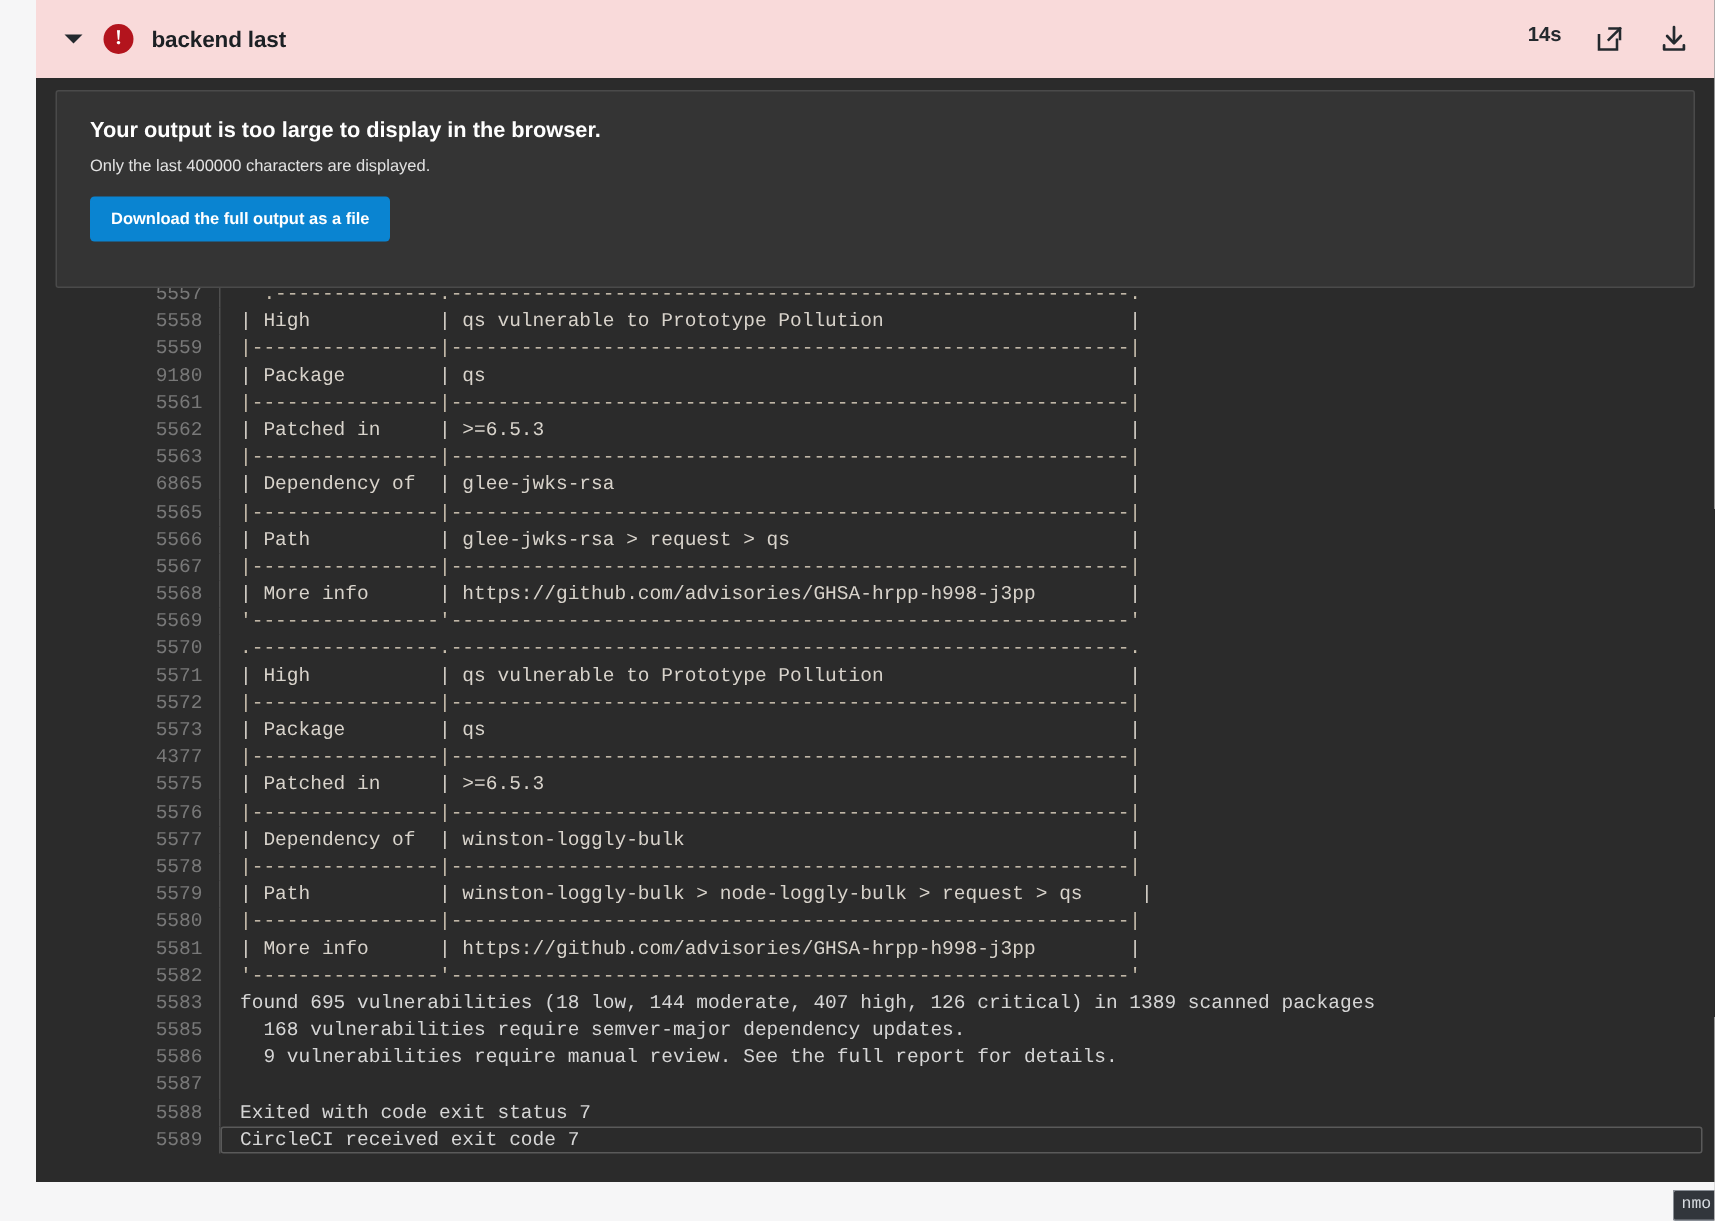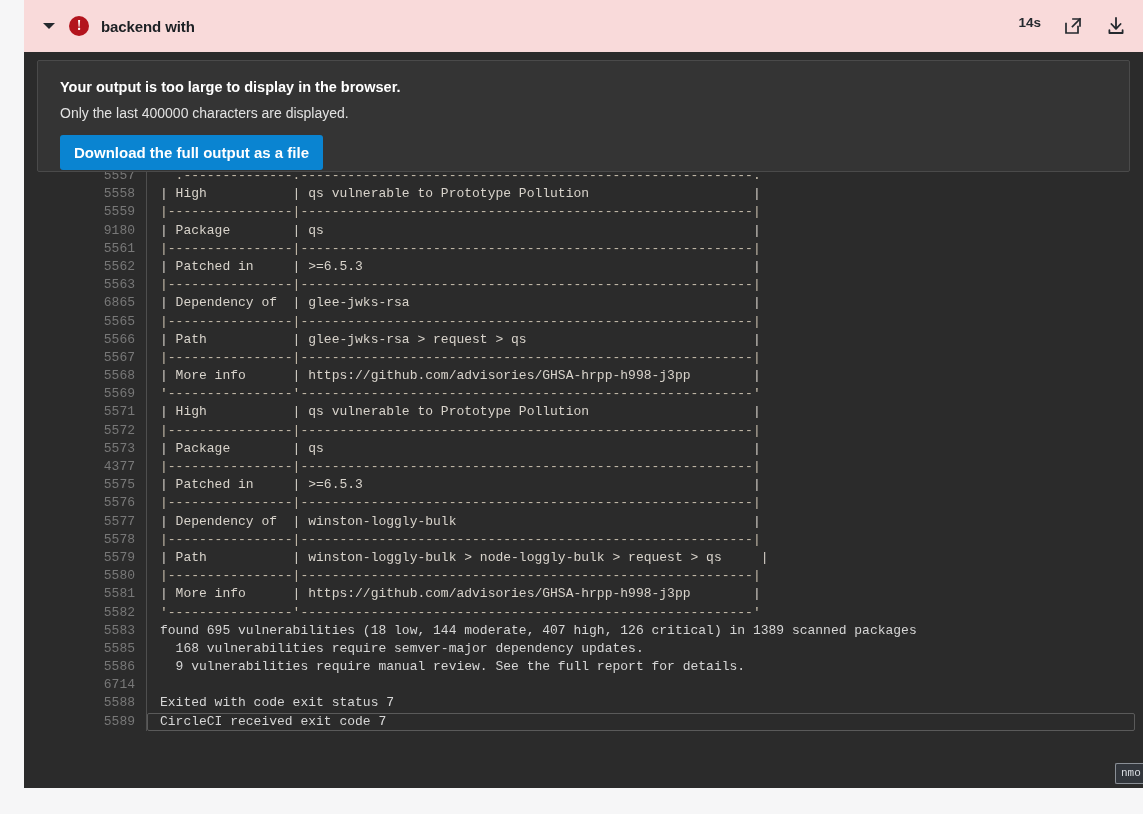--- a/index.html
+++ b/index.html
@@ -88,40 +88,40 @@
   
   .notice-area {
     background: #2b2b2b;
     padding: 8px 13px 0 13px;
   }
   .notice-box {
     border: 1px solid #4a4a4a;
     background: #343434;
     border-radius: 2px;
     padding: 18px 22px 20px 22px;
-    height: 112px;
+    height: 132px;
   }
   .notice-title {
     color: #ffffff;
     font-size: 14.5px;
     font-weight: bold;
     margin: 0 0 10px 0;
   }
   .notice-sub {
     color: #e2e2e2;
-    font-size: 14px;
+    font-size: 11px;
     margin: 0 0 14px 0;
   }
   .dl-btn {
     display: inline-block;
     background: #0a84d1;
     color: #ffffff;
     border: none;
     border-radius: 3px;
-    font-size: 15px;
+    font-size: 11px;
     font-weight: bold;
     padding: 9px 14px;
     cursor: pointer;
     font-family: "Liberation Sans", sans-serif;
     text-align: center;
   }
 
   
   .terminal {
     position: relative;
@@ -180,21 +180,21 @@
 
   
   .page-bottom {
     position: absolute;
     left: 0; top: 788px;
     width: 1143px; height: 26px;
     background: #f6f6f7;
   }
   .tooltip-chip {
     position: absolute;
-    right: 0; top: 763px;
+    right: 0; top: 793px;
     background: #32363c;
     color: #d9dde2;
     font-family: "Liberation Mono", monospace;
     font-size: 11px;
     padding: 3px 4px 4px 5px;
     border: 1px solid #8a8f96;
     border-right: none;
     border-radius: 2px 0 0 2px;
     overflow: hidden;
     width: 28px;
@@ -214,21 +214,21 @@
 
   <div class="left-rail"></div>
 
   <div class="step-wrap">
 
     <div class="step-header">
       <div class="chevron-btn">
         <span class="chev"></span>
       </div>
       <div class="err-badge">!</div>
-      <div class="step-title">backend with</div>
+      <div class="step-title">backend last</div>
 
       <div class="header-right">
         <div class="duration">14s</div>
 
         <div class="hicon" title="open">
           <svg width="22" height="22" viewBox="0 0 22 22" fill="none">
             <path d="M4 8.5 V18 H16 V11.5" stroke="#24292e" stroke-width="1.7" stroke-linecap="square" fill="none"></path>
             <path d="M11 4 H18 V11" stroke="#24292e" stroke-width="1.7" stroke-linecap="square" fill="none"></path>
             <path d="M18 4 L10.5 11.5" stroke="#24292e" stroke-width="1.7" stroke-linecap="square"></path>
           </svg>
@@ -260,36 +260,37 @@
           <div class="ln-row"><div class="ln-num">9180</div><div class="ln-gutter"></div><div class="ln-text cell">| Package        | qs                                                       |</div></div>
           <div class="ln-row"><div class="ln-num">5561</div><div class="ln-gutter"></div><div class="ln-text rule">|----------------|----------------------------------------------------------|</div></div>
           <div class="ln-row"><div class="ln-num">5562</div><div class="ln-gutter"></div><div class="ln-text cell">| Patched in     | &gt;=6.5.3                                                  |</div></div>
           <div class="ln-row"><div class="ln-num">5563</div><div class="ln-gutter"></div><div class="ln-text rule">|----------------|----------------------------------------------------------|</div></div>
           <div class="ln-row"><div class="ln-num">6865</div><div class="ln-gutter"></div><div class="ln-text cell">| Dependency of  | glee-jwks-rsa                                            |</div></div>
           <div class="ln-row"><div class="ln-num">5565</div><div class="ln-gutter"></div><div class="ln-text rule">|----------------|----------------------------------------------------------|</div></div>
           <div class="ln-row"><div class="ln-num">5566</div><div class="ln-gutter"></div><div class="ln-text cell">| Path           | glee-jwks-rsa &gt; request &gt; qs                             |</div></div>
           <div class="ln-row"><div class="ln-num">5567</div><div class="ln-gutter"></div><div class="ln-text rule">|----------------|----------------------------------------------------------|</div></div>
           <div class="ln-row"><div class="ln-num">5568</div><div class="ln-gutter"></div><div class="ln-text cell">| More info      | https://github.com/advisories/GHSA-hrpp-h998-j3pp        |</div></div>
           <div class="ln-row"><div class="ln-num">5569</div><div class="ln-gutter"></div><div class="ln-text rule">'----------------'----------------------------------------------------------'</div></div>
+          <div class="ln-row"><div class="ln-num">5570</div><div class="ln-gutter"></div><div class="ln-text rule">.----------------.----------------------------------------------------------.</div></div>
           <div class="ln-row"><div class="ln-num">5571</div><div class="ln-gutter"></div><div class="ln-text cell">| High           | qs vulnerable to Prototype Pollution                     |</div></div>
           <div class="ln-row"><div class="ln-num">5572</div><div class="ln-gutter"></div><div class="ln-text rule">|----------------|----------------------------------------------------------|</div></div>
           <div class="ln-row"><div class="ln-num">5573</div><div class="ln-gutter"></div><div class="ln-text cell">| Package        | qs                                                       |</div></div>
           <div class="ln-row"><div class="ln-num">4377</div><div class="ln-gutter"></div><div class="ln-text rule">|----------------|----------------------------------------------------------|</div></div>
           <div class="ln-row"><div class="ln-num">5575</div><div class="ln-gutter"></div><div class="ln-text cell">| Patched in     | &gt;=6.5.3                                                  |</div></div>
           <div class="ln-row"><div class="ln-num">5576</div><div class="ln-gutter"></div><div class="ln-text rule">|----------------|----------------------------------------------------------|</div></div>
           <div class="ln-row"><div class="ln-num">5577</div><div class="ln-gutter"></div><div class="ln-text cell">| Dependency of  | winston-loggly-bulk                                      |</div></div>
           <div class="ln-row"><div class="ln-num">5578</div><div class="ln-gutter"></div><div class="ln-text rule">|----------------|----------------------------------------------------------|</div></div>
           <div class="ln-row"><div class="ln-num">5579</div><div class="ln-gutter"></div><div class="ln-text cell">| Path           | winston-loggly-bulk &gt; node-loggly-bulk &gt; request &gt; qs     |</div></div>
           <div class="ln-row"><div class="ln-num">5580</div><div class="ln-gutter"></div><div class="ln-text rule">|----------------|----------------------------------------------------------|</div></div>
           <div class="ln-row"><div class="ln-num">5581</div><div class="ln-gutter"></div><div class="ln-text cell">| More info      | https://github.com/advisories/GHSA-hrpp-h998-j3pp        |</div></div>
           <div class="ln-row"><div class="ln-num">5582</div><div class="ln-gutter"></div><div class="ln-text rule">'----------------'----------------------------------------------------------'</div></div>
           <div class="ln-row"><div class="ln-num">5583</div><div class="ln-gutter"></div><div class="ln-text">found 695 vulnerabilities (18 low, 144 moderate, 407 high, 126 critical) in 1389 scanned packages</div></div>
           <div class="ln-row"><div class="ln-num">5585</div><div class="ln-gutter"></div><div class="ln-text">  168 vulnerabilities require semver-major dependency updates.</div></div>
           <div class="ln-row"><div class="ln-num">5586</div><div class="ln-gutter"></div><div class="ln-text">  9 vulnerabilities require manual review. See the full report for details.</div></div>
-          <div class="ln-row"><div class="ln-num">6714</div><div class="ln-gutter"></div><div class="ln-text"></div></div>
+          <div class="ln-row"><div class="ln-num">5587</div><div class="ln-gutter"></div><div class="ln-text"></div></div>
           <div class="ln-row"><div class="ln-num">5588</div><div class="ln-gutter"></div><div class="ln-text">Exited with code exit status 7</div></div>
           <div class="ln-row boxed"><div class="ln-num">5589</div><div class="ln-gutter"></div><div class="ln-text">CircleCI received exit code 7</div></div>
         </div>
     </div>
   </div>
 
   <div class="page-bottom"></div>
   <div class="tooltip-chip">nmo</div>
 
 </div>

